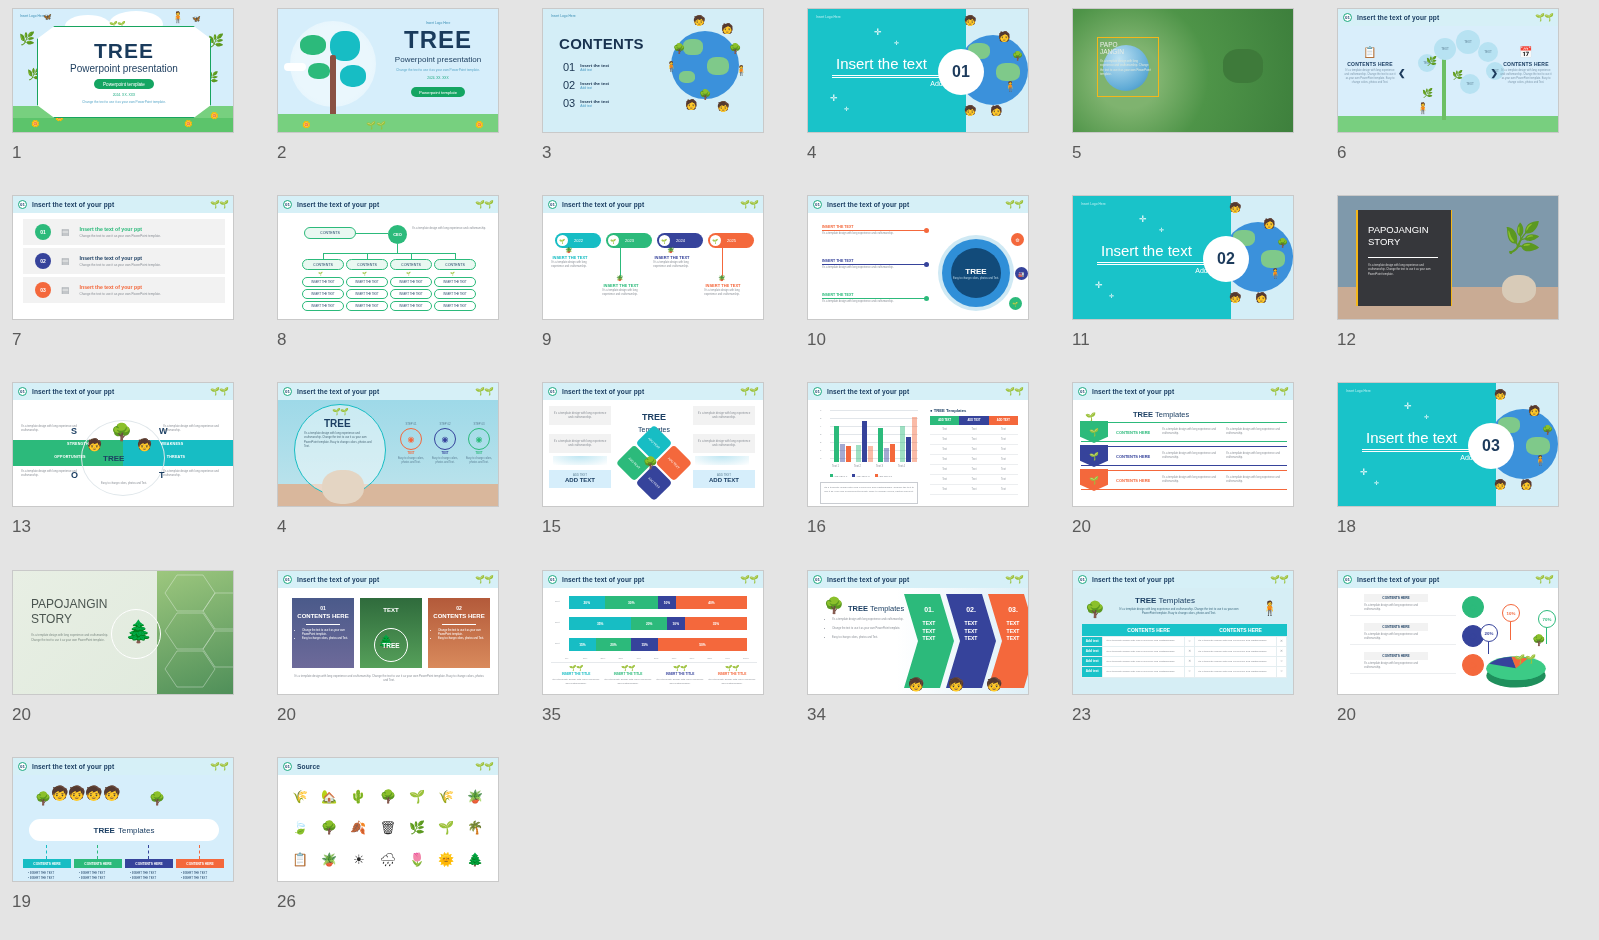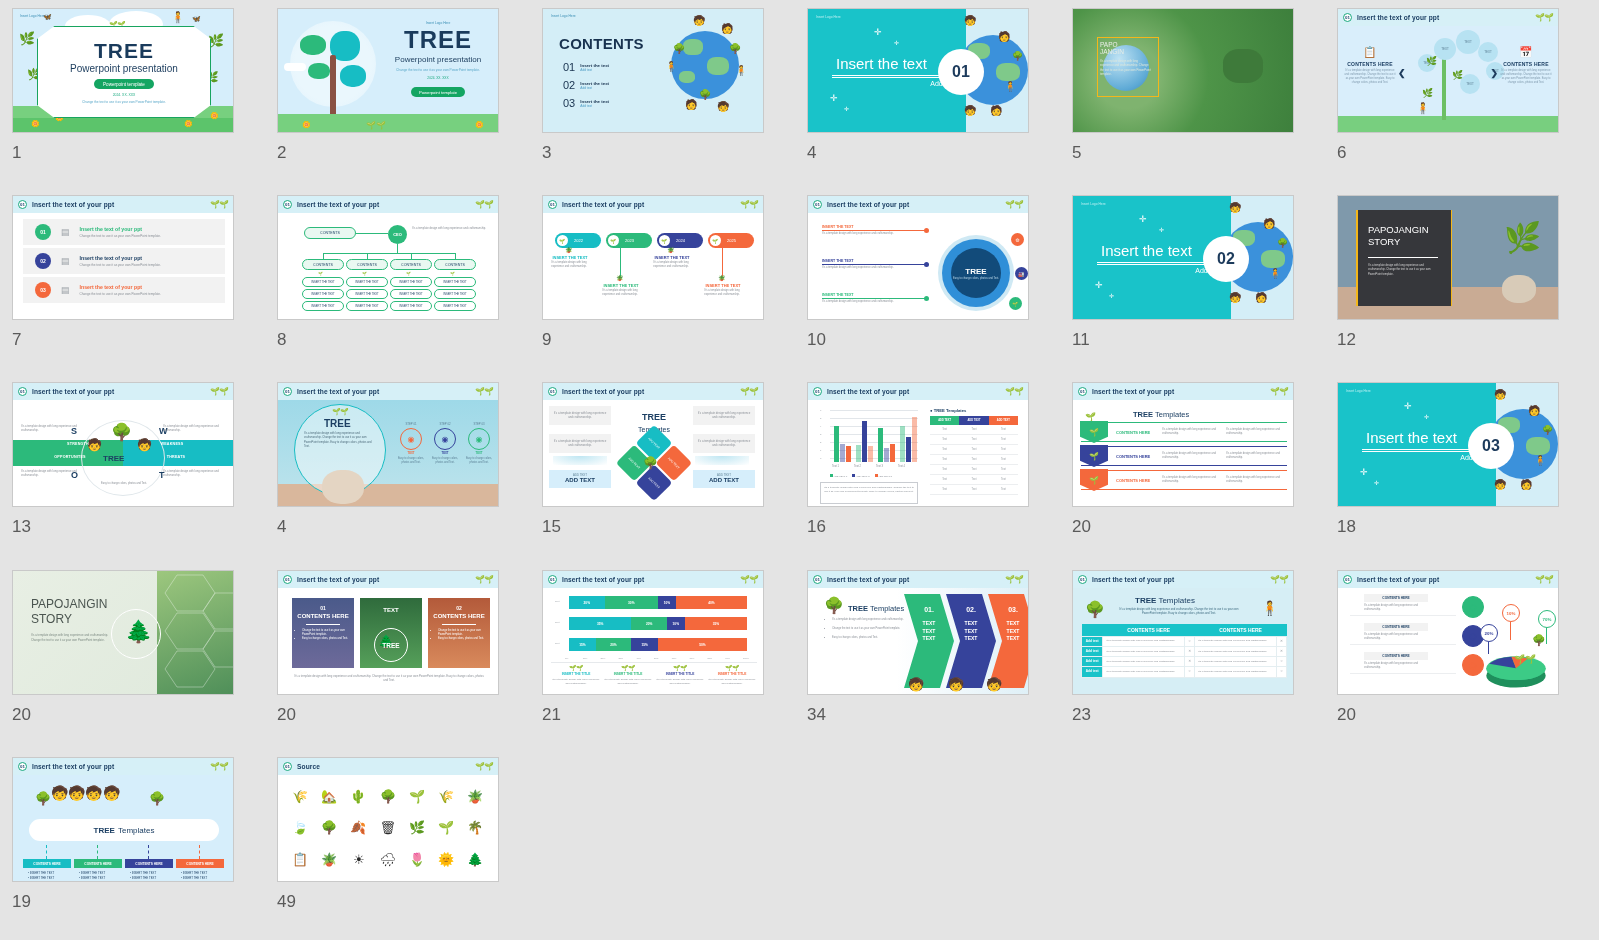--- a/index.html
+++ b/index.html
@@ -1013,21 +1013,21 @@
       <div class="d">It's a template design with long experience and craftsmanship.</div>
             </div>
             <div class="col" style="left:164px">
       <div class="sp" style="color:#f4683c">🌱🌱</div>
       <div class="t" style="color:#f4683c">INSERT THE TITLE</div>
       <div class="d">It's a template design with long experience and craftsmanship.</div>
             </div>
           </div>
         </div>
       </div>
-    <div class="cap">21</div>
+    <div class="cap">35</div>
     </div>
     <div class="cell" style="left: 807px; top: 570px;">
       <div class="slide">
         <div class="s22" style="position:absolute;inset:0">
           <div class="hdr">
       <div class="num">01</div>
       <div class="t">Insert the text of your ppt</div>
       <div class="sprout">🌱🌱</div>
     </div>
           <div class="body">
@@ -1218,15 +1218,15 @@
               <span>🪴</span>
               <span>☀</span>
               <span>🌧</span>
               <span>🌷</span>
               <span>🌞</span>
               <span>🌲</span>
             </div>
           </div>
         </div>
       </div>
-    <div class="cap">49</div>
+    <div class="cap">26</div>
     </div>
   </div>
 
 </body></html>

